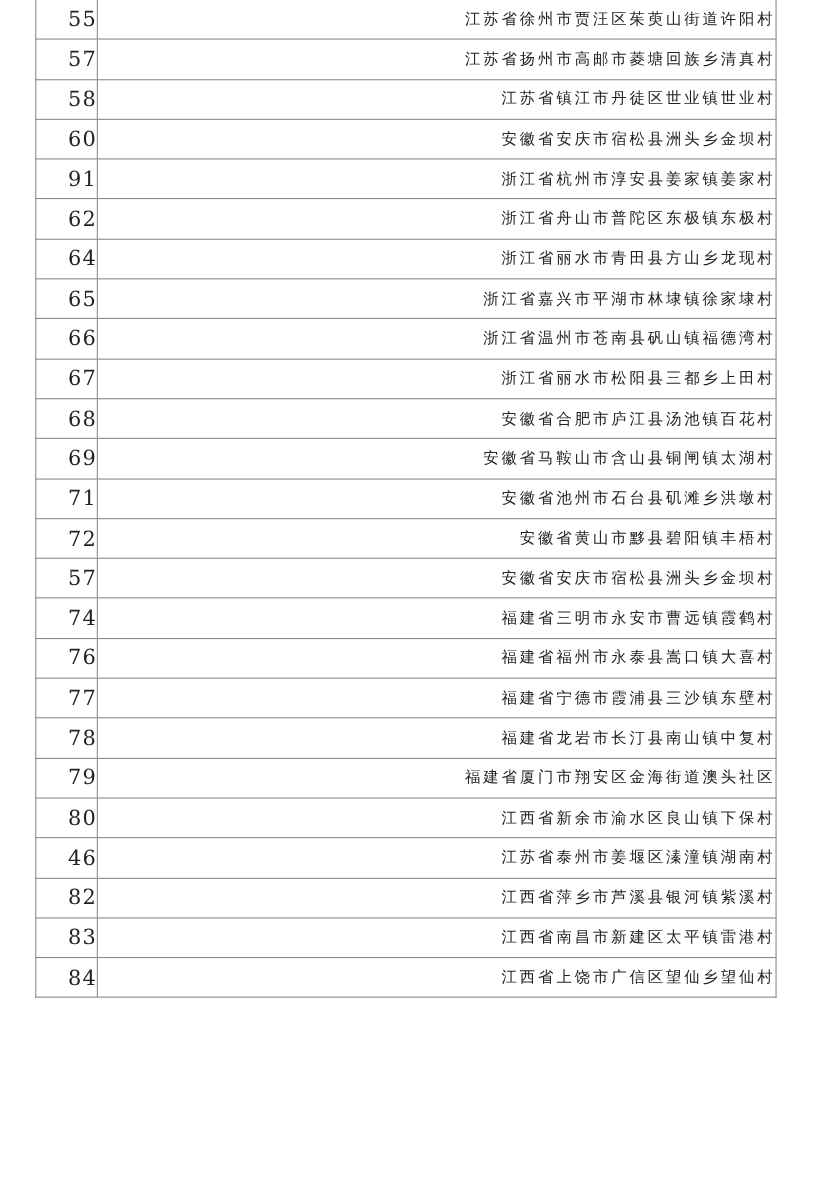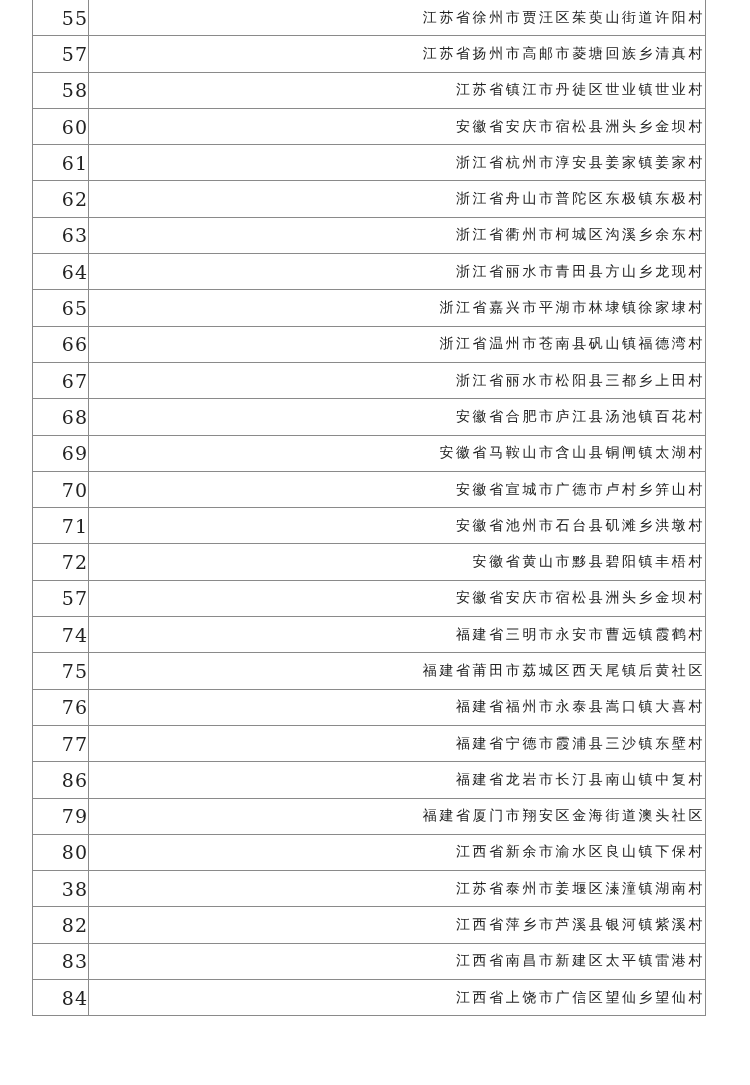--- a/index.html
+++ b/index.html
@@ -48,30 +48,26 @@
       </tr>
       <tr>
         <td class="num">58</td>
         <td class="name">江苏省镇江市丹徒区世业镇世业村</td>
       </tr>
       <tr>
         <td class="num">60</td>
         <td class="name">安徽省安庆市宿松县洲头乡金坝村</td>
       </tr>
       <tr>
-        <td class="num">61</td>
+        <td class="num">91</td>
         <td class="name">浙江省杭州市淳安县姜家镇姜家村</td>
       </tr>
       <tr>
         <td class="num">62</td>
         <td class="name">浙江省舟山市普陀区东极镇东极村</td>
-      </tr>
-      <tr>
-        <td class="num">63</td>
-        <td class="name">浙江省衢州市柯城区沟溪乡余东村</td>
       </tr>
       <tr>
         <td class="num">64</td>
         <td class="name">浙江省丽水市青田县方山乡龙现村</td>
       </tr>
       <tr>
         <td class="num">65</td>
         <td class="name">浙江省嘉兴市平湖市林埭镇徐家埭村</td>
       </tr>
       <tr>
@@ -84,65 +80,57 @@
       </tr>
       <tr>
         <td class="num">68</td>
         <td class="name">安徽省合肥市庐江县汤池镇百花村</td>
       </tr>
       <tr>
         <td class="num">69</td>
         <td class="name">安徽省马鞍山市含山县铜闸镇太湖村</td>
       </tr>
       <tr>
-        <td class="num">70</td>
-        <td class="name">安徽省宣城市广德市卢村乡笄山村</td>
-      </tr>
-      <tr>
         <td class="num">71</td>
         <td class="name">安徽省池州市石台县矶滩乡洪墩村</td>
       </tr>
       <tr>
         <td class="num">72</td>
         <td class="name">安徽省黄山市黟县碧阳镇丰梧村</td>
       </tr>
       <tr>
         <td class="num">57</td>
         <td class="name">安徽省安庆市宿松县洲头乡金坝村</td>
       </tr>
       <tr>
         <td class="num">74</td>
         <td class="name">福建省三明市永安市曹远镇霞鹤村</td>
       </tr>
       <tr>
-        <td class="num">75</td>
-        <td class="name">福建省莆田市荔城区西天尾镇后黄社区</td>
-      </tr>
-      <tr>
         <td class="num">76</td>
         <td class="name">福建省福州市永泰县嵩口镇大喜村</td>
       </tr>
       <tr>
         <td class="num">77</td>
         <td class="name">福建省宁德市霞浦县三沙镇东壁村</td>
       </tr>
       <tr>
-        <td class="num">86</td>
+        <td class="num">78</td>
         <td class="name">福建省龙岩市长汀县南山镇中复村</td>
       </tr>
       <tr>
         <td class="num">79</td>
         <td class="name">福建省厦门市翔安区金海街道澳头社区</td>
       </tr>
       <tr>
         <td class="num">80</td>
         <td class="name">江西省新余市渝水区良山镇下保村</td>
       </tr>
       <tr>
-        <td class="num">38</td>
+        <td class="num">46</td>
         <td class="name">江苏省泰州市姜堰区溱潼镇湖南村</td>
       </tr>
       <tr>
         <td class="num">82</td>
         <td class="name">江西省萍乡市芦溪县银河镇紫溪村</td>
       </tr>
       <tr>
         <td class="num">83</td>
         <td class="name">江西省南昌市新建区太平镇雷港村</td>
       </tr>

